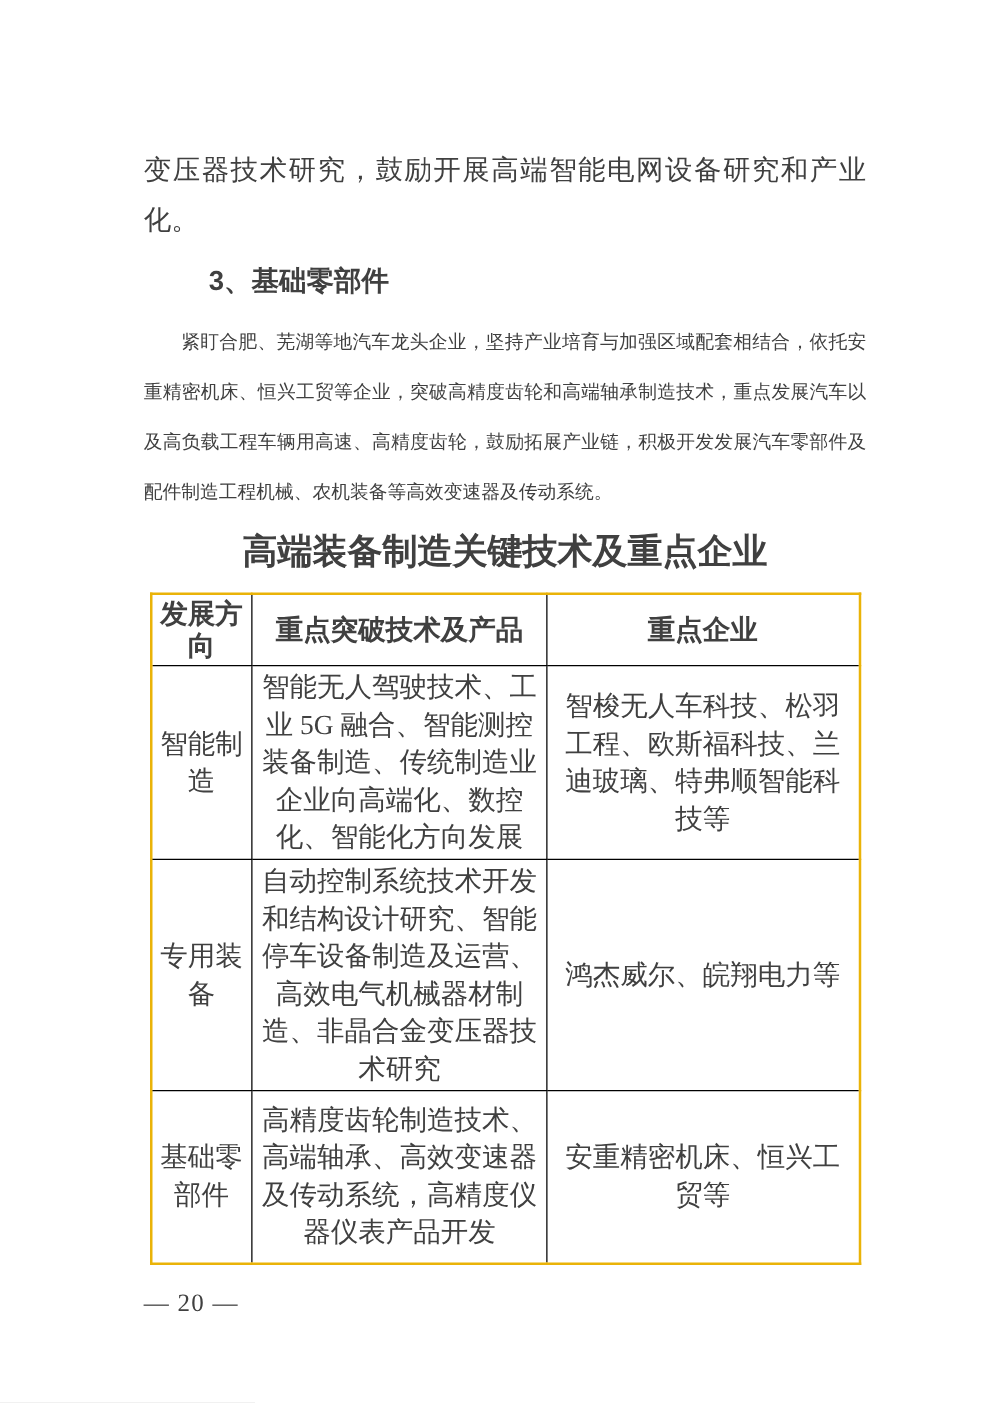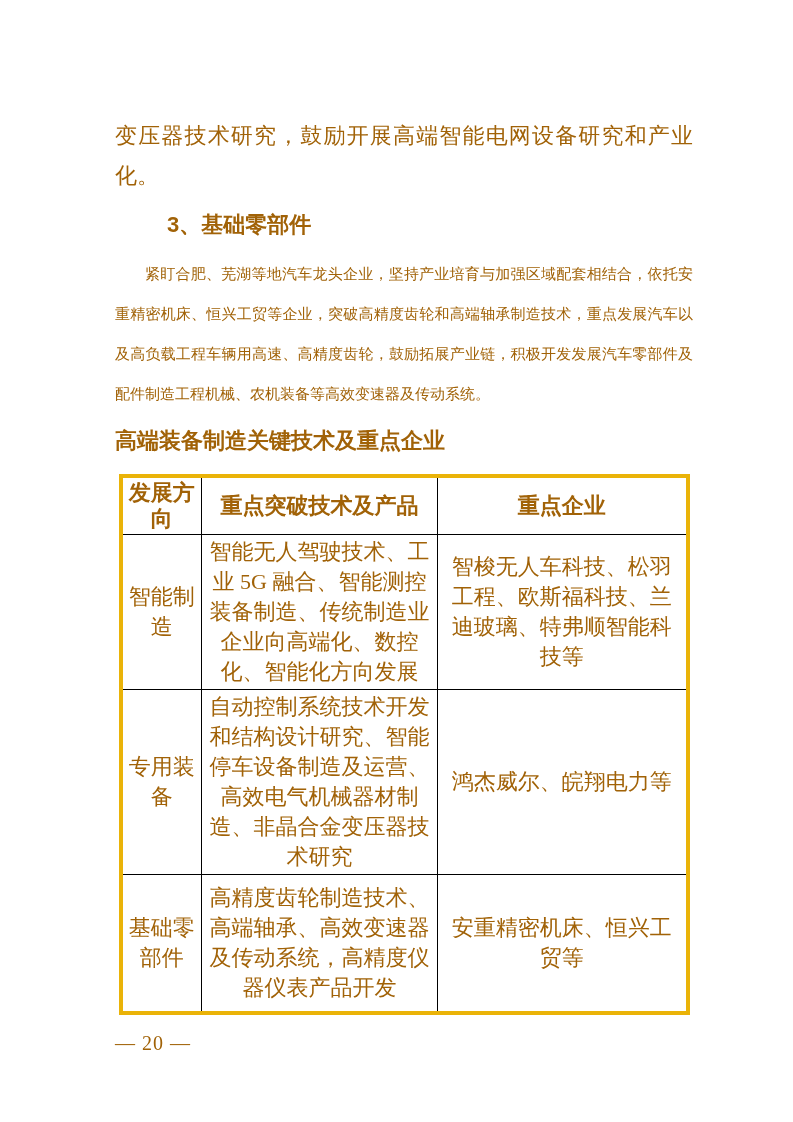--- a/index.html
+++ b/index.html
@@ -3,21 +3,21 @@
 <meta charset="utf-8">
 <style>
   * { box-sizing: border-box; }
   html, body { margin: 0; padding: 0; background: #e8e8e8; }
   .page {
     position: relative;
     width: 793px;
     height: 1122px;
     margin: 0 auto;
     background: #ffffff;
-    color: #a16207;
+    color: #404040;
     font-family: "Liberation Serif", "DejaVu Serif", serif;
     overflow: hidden;
   }
   .content {
     position: absolute;
     left: 115px;
     top: 116px;
     width: 578px;
   }
   .para-lead {
@@ -36,31 +36,32 @@
   }
   .para-body {
     margin: 0;
     font-size: 15px;
     line-height: 40px;
     text-align: justify;
     text-indent: 2em;
   }
   .table-title {
     margin: 6px 0 0 0;
-    font-size: 22px;
+    font-size: 28px;
     line-height: 42px;
     font-weight: bold;
+    text-align: center;
     font-family: "Liberation Sans", "DejaVu Sans", sans-serif;
   }
   table.key-table {
     border-collapse: collapse;
     table-layout: fixed;
     width: 567px;
     margin: 12px auto 0 auto;
-    border: 4px solid #eab308;
+    border: 2px solid #eab308;
   }
   table.key-table th,
   table.key-table td {
     border: 1px solid #000;
     text-align: center;
     vertical-align: middle;
     padding: 2px 6px;
     font-size: 22px;
     line-height: 30px;
     overflow: hidden;

